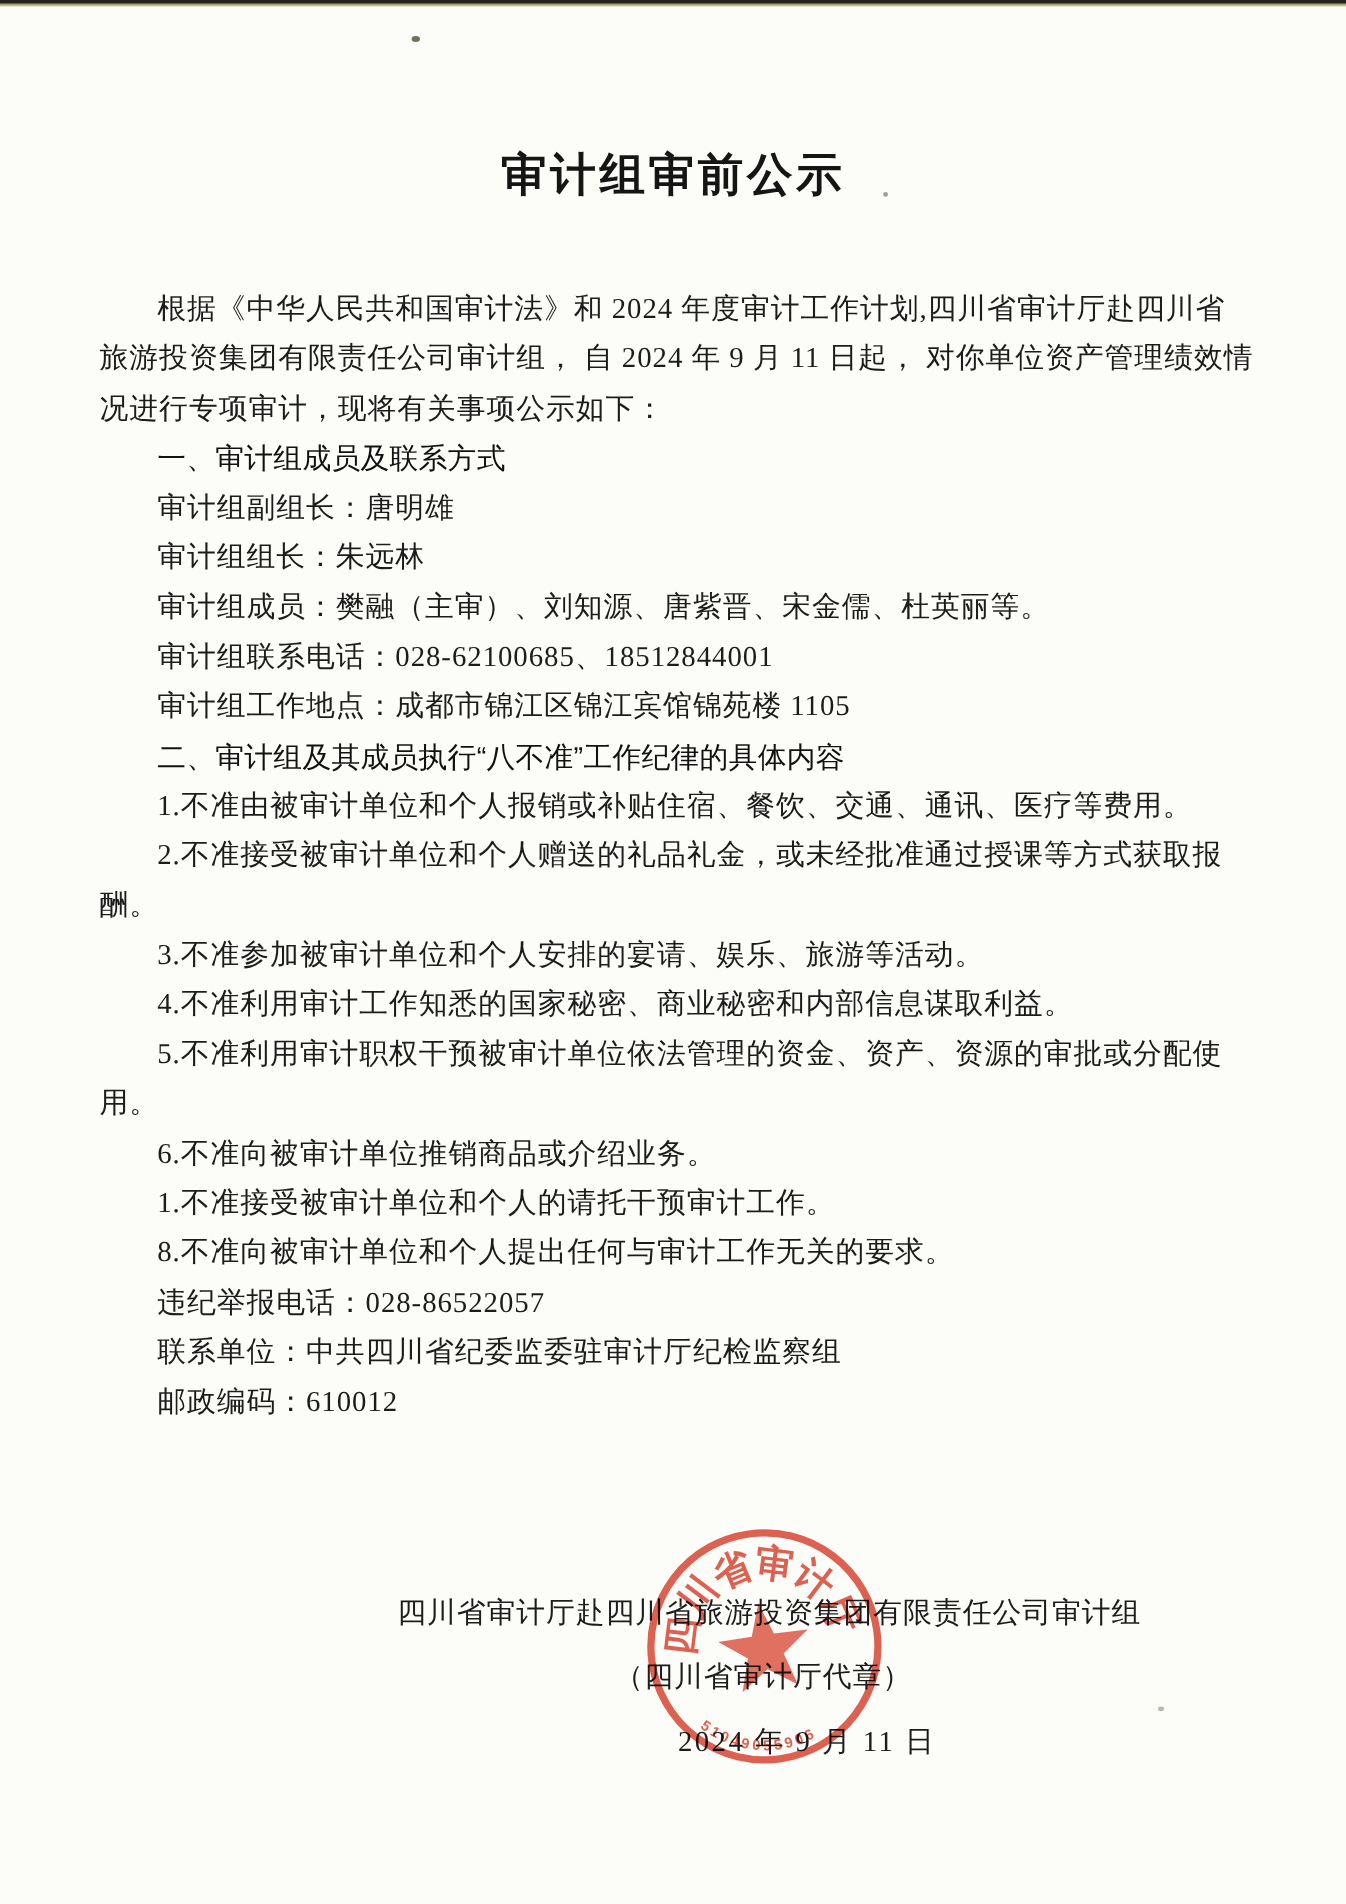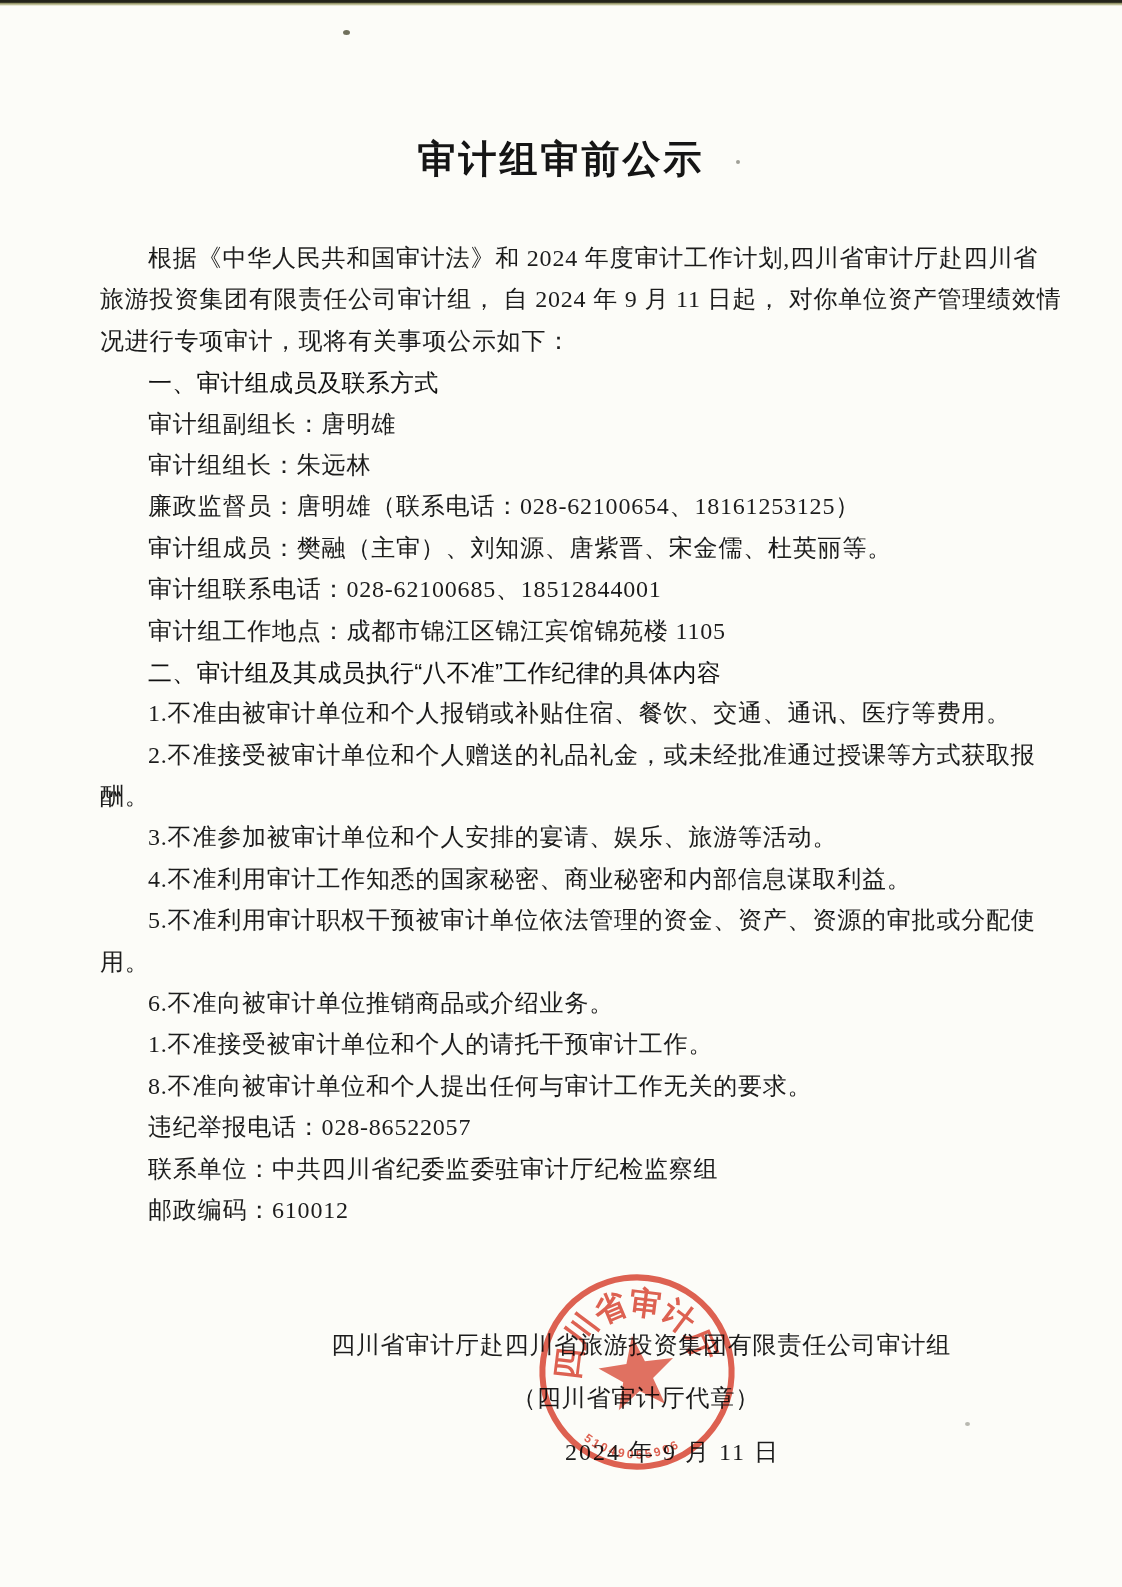--- a/index.html
+++ b/index.html
@@ -18,33 +18,33 @@
     font-family: "Liberation Serif", "DejaVu Serif", serif;
   }
   .scan-edge {
     position: absolute;
     top: 0; left: 0;
     width: 100%; height: 6px;
     background: linear-gradient(#23231a 0%, #23231a 38%, #8f8f62 55%, #c9c9a4 80%, #fcfcf8 100%);
   }
   .doc-title {
     position: absolute;
-    top: 134px;
+    top: 120px;
     left: 0;
     width: 100%;
     text-align: center;
     font-size: 38px;
     font-weight: bold;
     letter-spacing: 3px;
     color: #151515;
   }
   .body-lines {
     position: absolute;
     top: 238px;
-    left: 100px;
+    left: 83px;
     width: 926px;
   }
   .line {
     height: 41.4px;
     line-height: 41.4px;
     font-size: 24px;
     letter-spacing: 0.8px;
     white-space: nowrap;
   }
   .line.indent { padding-left: 48px; }
@@ -96,21 +96,20 @@
 
   <div class="doc-title">审计组审前公示</div>
 
   <div class="body-lines">
       <div class="line indent">根据《中华人民共和国审计法》和 2024 年度审计工作计划,四川省审计厅赴四川省</div>
       <div class="line">旅游投资集团有限责任公司审计组， 自 2024 年 9 月 11 日起， 对你单位资产管理绩效情</div>
       <div class="line">况进行专项审计，现将有关事项公示如下：</div>
       <div class="line indent bold">一、审计组成员及联系方式</div>
       <div class="line indent">审计组副组长：唐明雄</div>
       <div class="line indent">审计组组长：朱远林</div>
-      <div class="line indent">廉政监督员：唐明雄（联系电话：028-62100654、18161253125）</div>
       <div class="line indent">审计组成员：樊融（主审）、刘知源、唐紫晋、宋金儒、杜英丽等。</div>
       <div class="line indent">审计组联系电话：028-62100685、18512844001</div>
       <div class="line indent">审计组工作地点：成都市锦江区锦江宾馆锦苑楼 1105</div>
       <div class="line indent bold">二、审计组及其成员执行“八不准”工作纪律的具体内容</div>
       <div class="line indent">1.不准由被审计单位和个人报销或补贴住宿、餐饮、交通、通讯、医疗等费用。</div>
       <div class="line indent">2.不准接受被审计单位和个人赠送的礼品礼金，或未经批准通过授课等方式获取报</div>
       <div class="line">酬。</div>
       <div class="line indent">3.不准参加被审计单位和个人安排的宴请、娱乐、旅游等活动。</div>
       <div class="line indent">4.不准利用审计工作知悉的国家秘密、商业秘密和内部信息谋取利益。</div>
       <div class="line indent">5.不准利用审计职权干预被审计单位依法管理的资金、资产、资源的审批或分配使</div>

